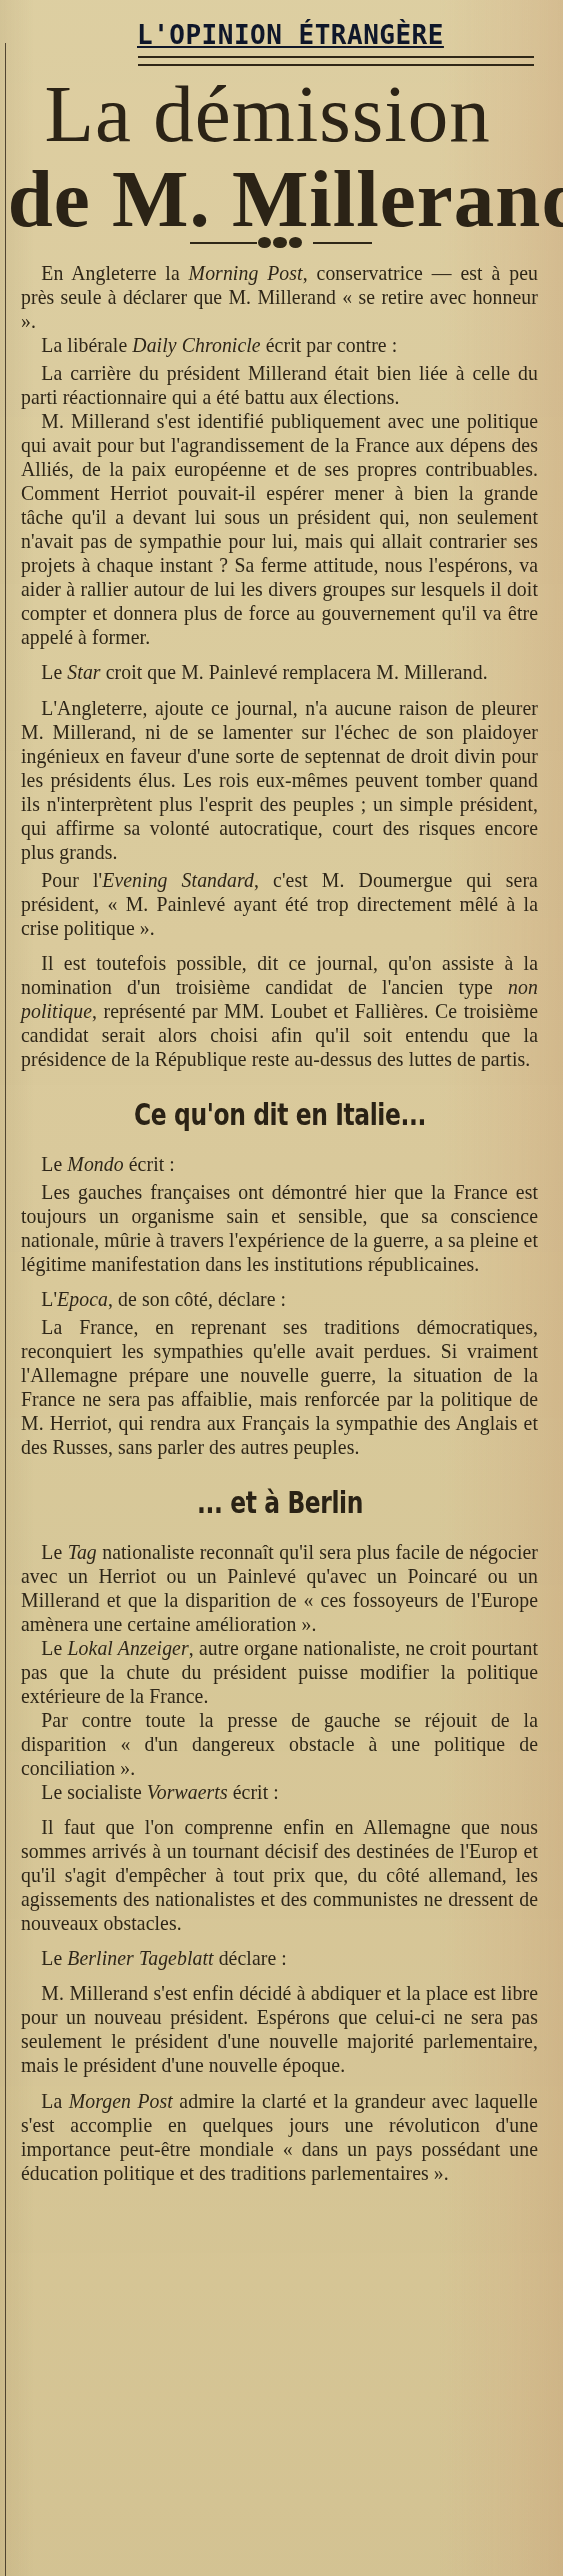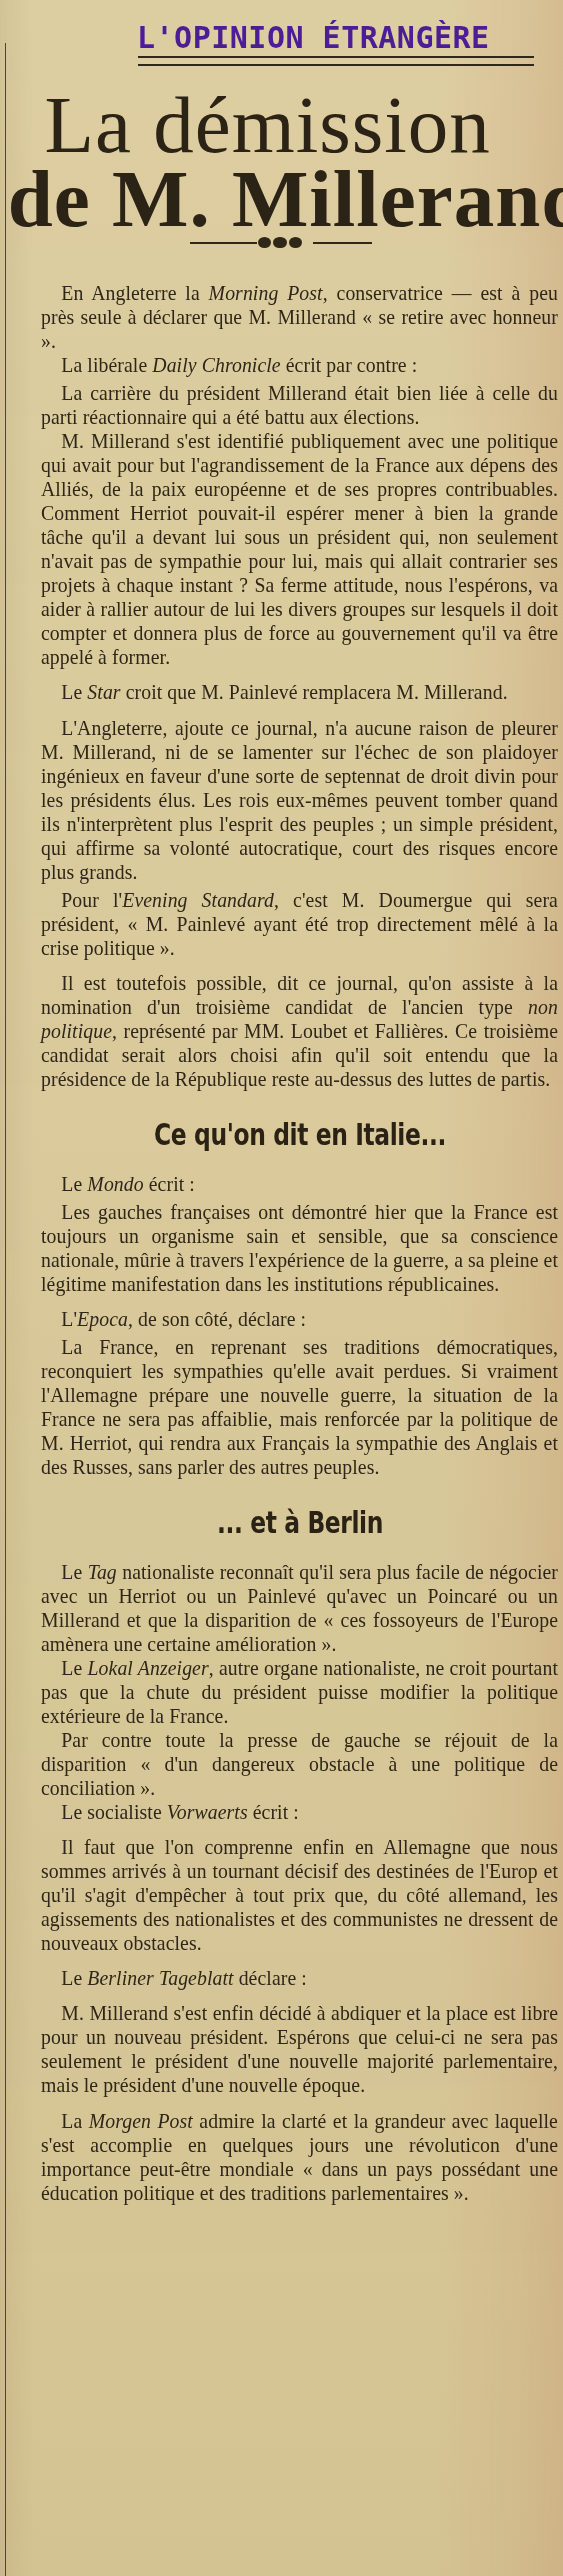--- a/index.html
+++ b/index.html
@@ -24,24 +24,25 @@
       background: #3a2f1e;
       opacity: 0.85;
     }
     .kicker {
       position: absolute;
       left: 137px;
       top: 19.6px;
       width: 397px;
       font-family: "DejaVu Sans Mono", "Liberation Mono", monospace;
       font-weight: bold;
-      font-size: 30px;
+      font-size: 26px;
       letter-spacing: 0.5px;
-      color: #4c1d95;
+      color: #0f172a;
       white-space: nowrap;
+      text-decoration: underline;
     }
     .kicker-rule {
       position: absolute;
       left: 138px;
       width: 396px;
       height: 2.1px;
       background: #2f2717;
     }
     .headline {
       position: absolute;
@@ -61,23 +62,22 @@
       align-items: center;
     }
     .ornament .bar { height: 2.1px; background: #2f2717; }
     .ornament .bead {
       width: 13.4px; height: 11.3px; background: #2f2717;
       border-radius: 50%; margin: 0 1px;
     }
     .article {
       position: absolute;
       left: 20.6px;
-      top: 281px;
+      top: 261px;
       width: 518px;
-      margin-left: 20px;
     }
     p.para {
       margin: 0;
       font-size: 21px;
       line-height: 24px;
       text-align: justify;
       text-indent: 21.6px;
       font-family: "Liberation Serif", "DejaVu Serif", serif;
       transform: scaleX(0.94);
       transform-origin: left top;
@@ -102,21 +102,21 @@
   </style>
 </head>
 <body>
 
 <div class="column-rule"></div>
 
 <div class="kicker">L'OPINION ÉTRANGÈRE</div>
 <div class="kicker-rule" style="top:56px;"></div>
 <div class="kicker-rule" style="top:64px;"></div>
 
-<div class="headline" style="top:87px;text-align:center;">La démission</div>
+<div class="headline" style="top:76px;text-align:center;">La démission</div>
 <div class="headline" style="top:161px;font-weight:bold;">de M. Millerand</div>
 
 <div class="ornament" style="left:190px; top:237px;">
   <span class="bar" style="width:67px;"></span>
   <span class="bead"></span>
   <span class="bead"></span>
   <span class="bead"></span>
   <span class="bar" style="width:10.3px; background:transparent;"></span>
   <span class="bar" style="width:59px;"></span>
 </div>

